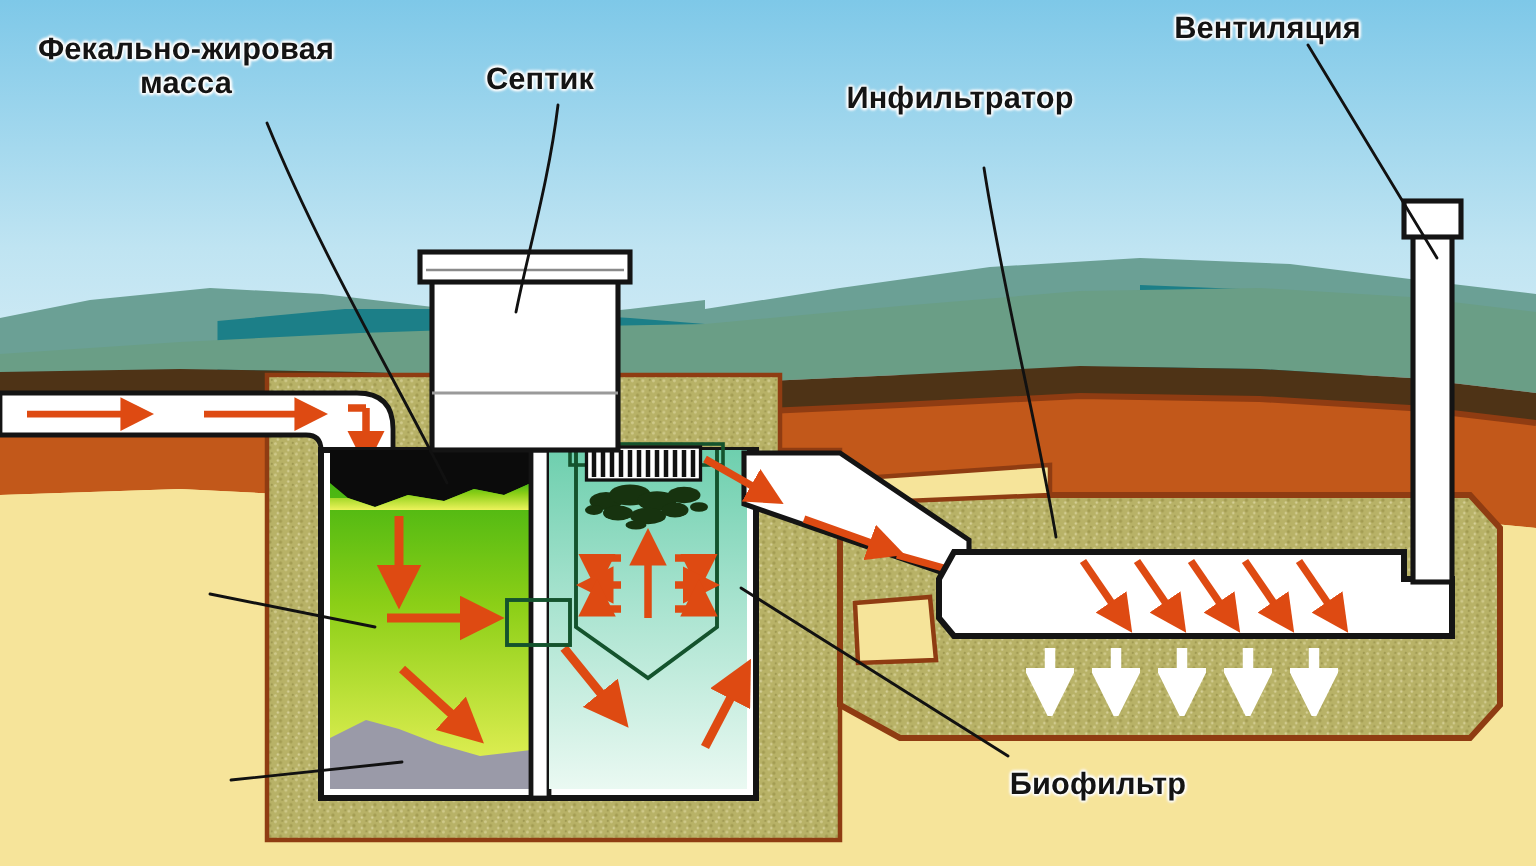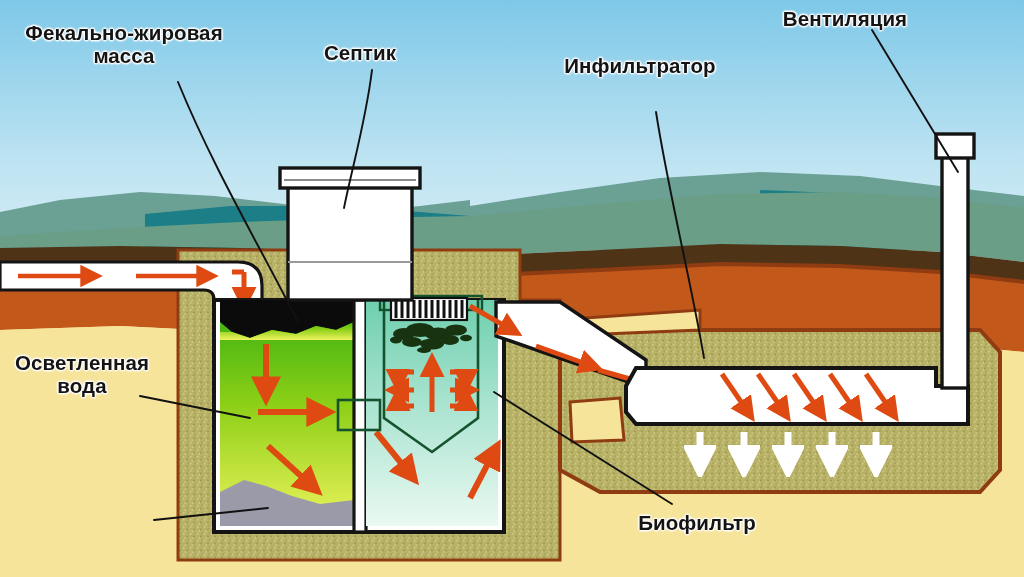--- a/index.html
+++ b/index.html
@@ -217,19 +217,17 @@
 
   <div class="lbl ctr" style="left:124px;top:22px;">Фекально-жировая
 масса</div>
 
   <div class="lbl ctr" style="left:360px;top:42px;">Септик</div>
 
   <div class="lbl ctr" style="left:640px;top:55px;">Инфильтратор</div>
 
   <div class="lbl ctr" style="left:845px;top:8px;">Вентиляция</div>
 
-  <div class="lbl ctr" style="left:82px;top:352px;">Осветленная
-вода</div>
-
-
-  <div class="lbl ctr" style="left:697px;top:512px;">Биофильтр</div>
+
+
+  <div class="lbl ctr" style="left:732px;top:512px;">Биофильтр</div>
 
 </div>
 
 </body></html>

